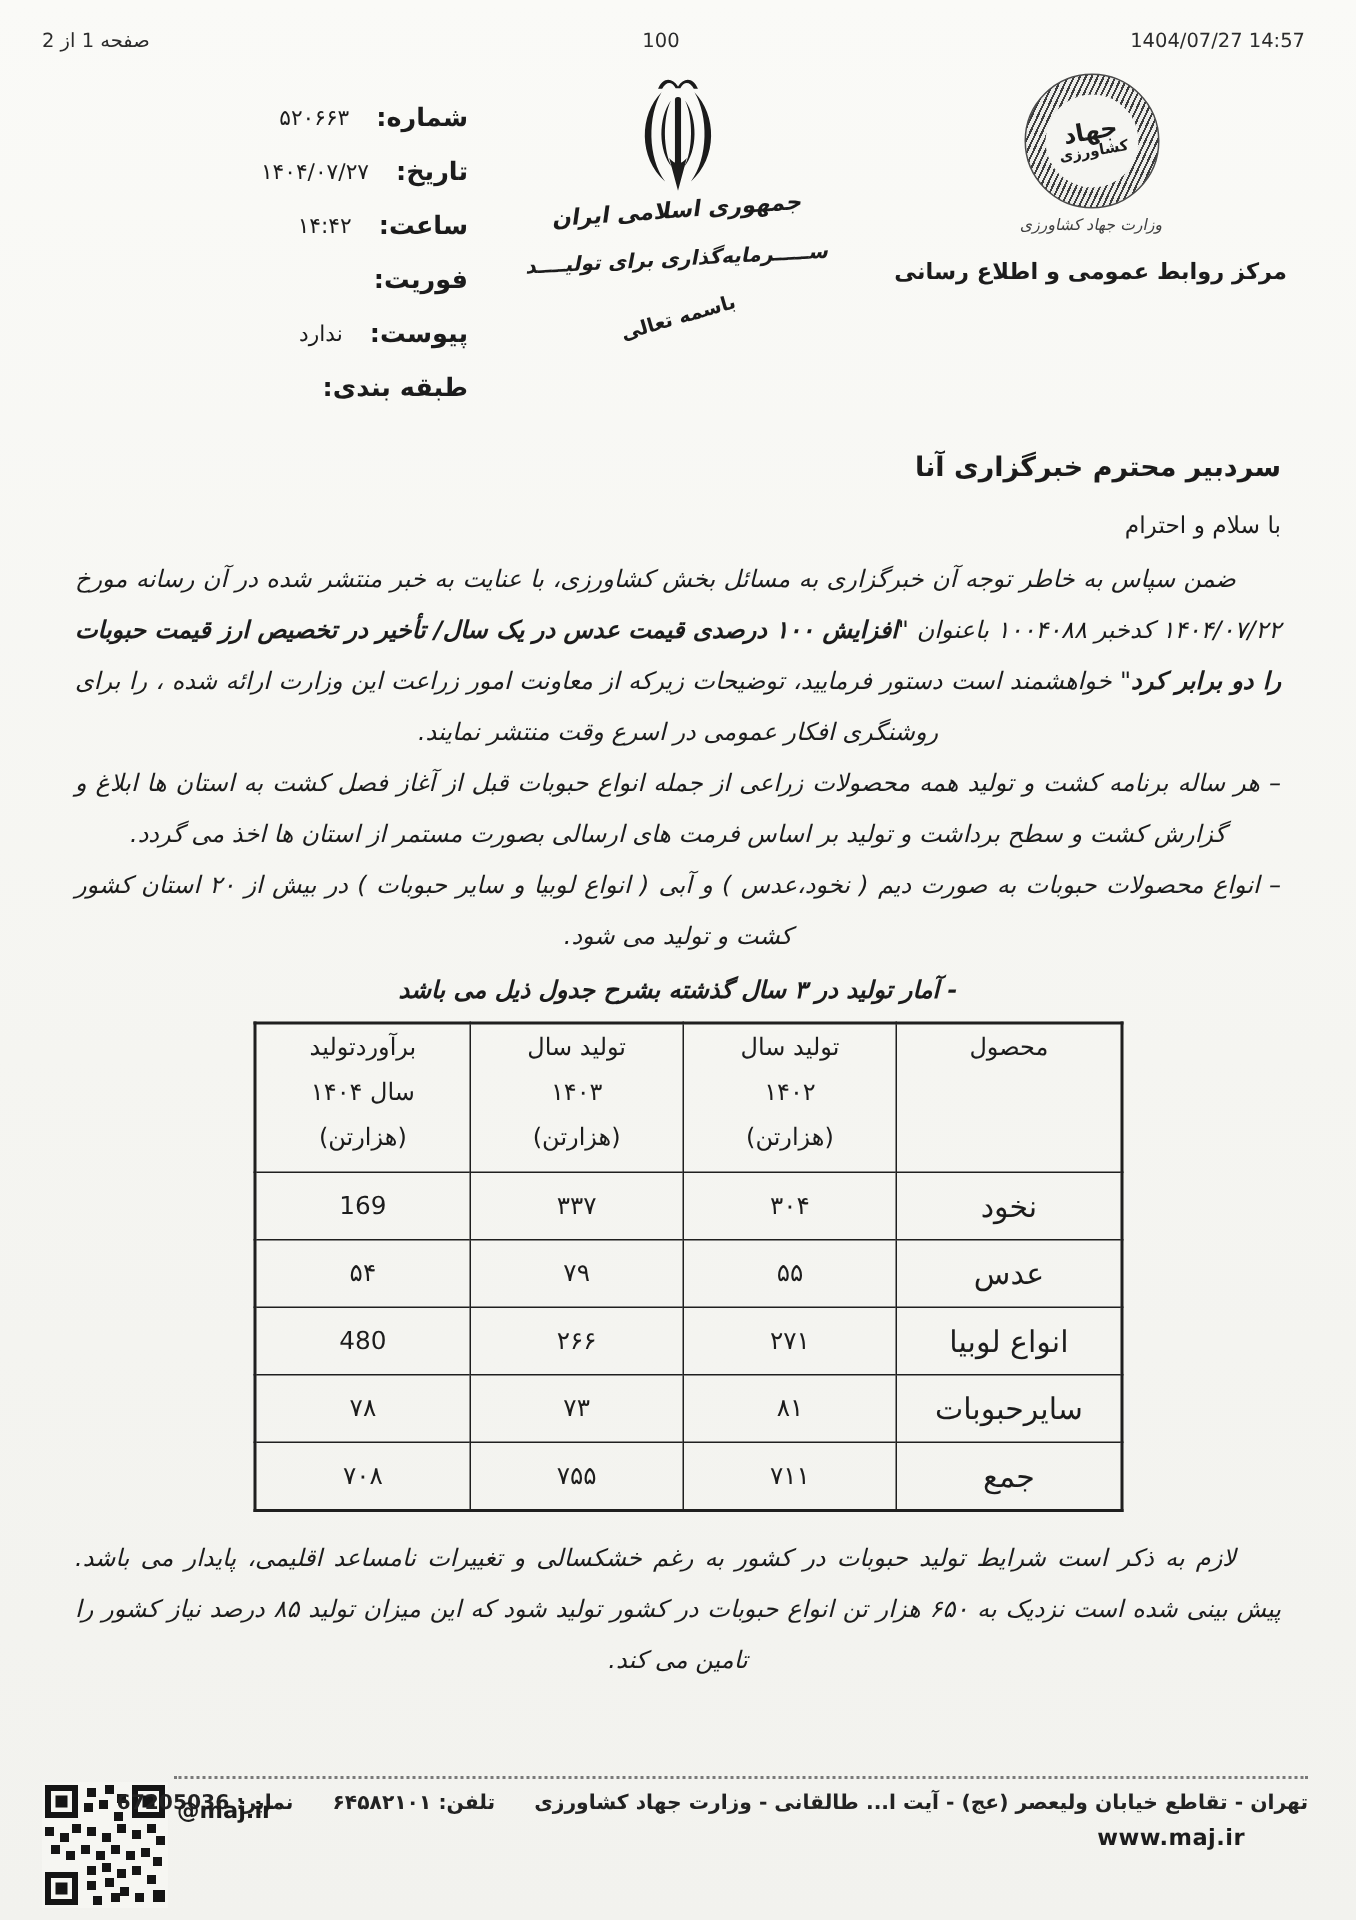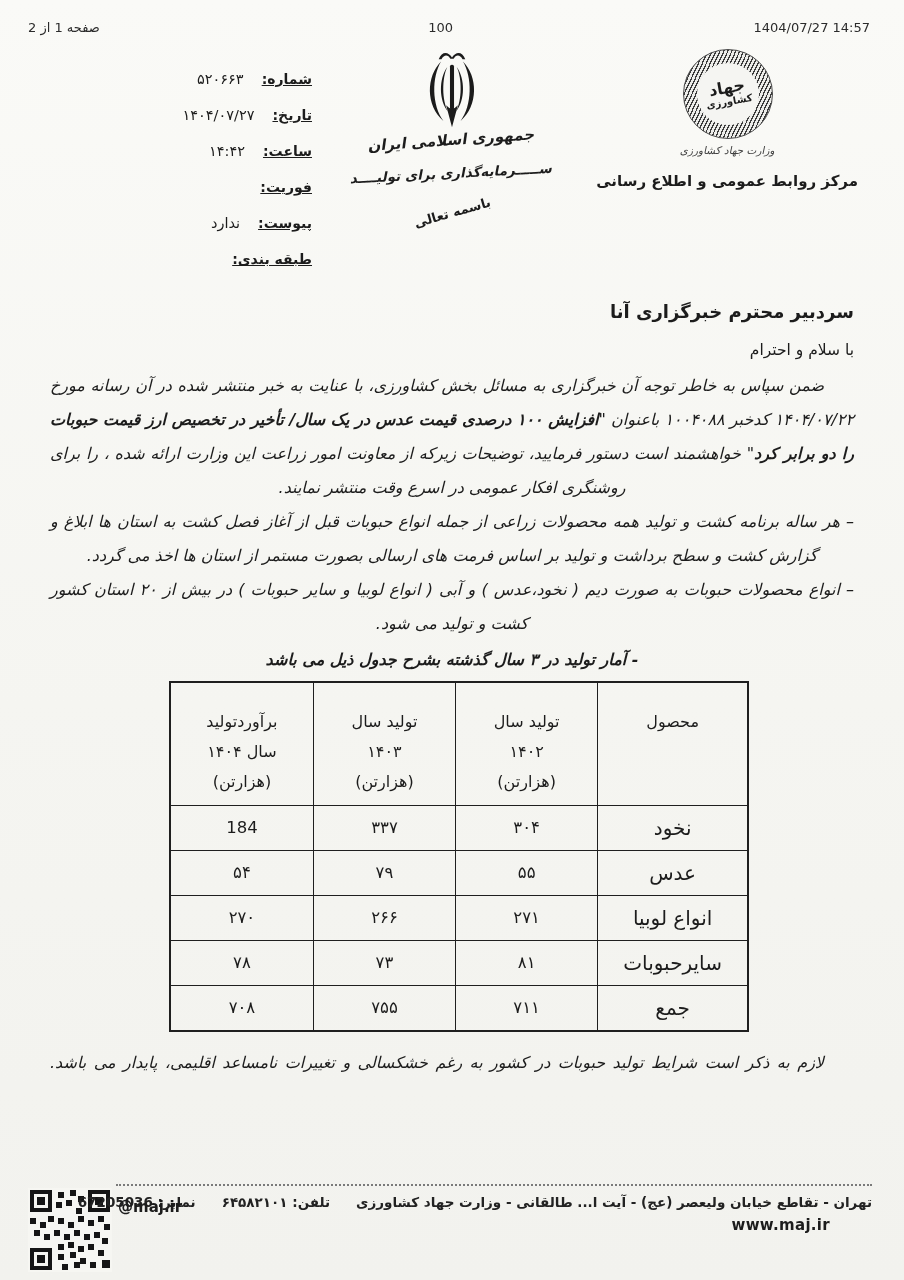--- a/index.html
+++ b/index.html
@@ -17,21 +17,21 @@
   .topbar{
     display:flex;justify-content:space-between;align-items:flex-start;
     padding:20px 34px 0 28px;font-size:13px;color:#2b2b2b;
   }
   .topbar .center{transform:translateX(14px);}
 
   
   .letterhead{position:relative;height:238px;margin-top:12px;}
   .fields{position:absolute;left:50px;top:14px;width:262px;direction:rtl;}
   .frow{display:flex;align-items:center;height:36px;gap:18px;}
-  .flabel{font-weight:bold;font-size:14px;white-space:nowrap;text-decoration:underline;}
+  .flabel{font-weight:bold;font-size:17px;white-space:nowrap;}
   .fvalue{font-size:14.5px;white-space:nowrap;}
 
   .center-block{position:absolute;left:50%;top:2px;transform:translateX(-50%);
     width:280px;text-align:center;}
   .emblem{display:block;margin:0 auto;}
   .cal1{font-size:15px;font-weight:bold;transform:rotate(-4deg) skewX(-12deg);
     margin-top:-4px;letter-spacing:.5px;}
   .cal2{font-size:13.5px;font-weight:bold;margin-top:16px;
     transform:rotate(-3deg) skewX(-14deg);white-space:nowrap;}
   .bismillah{display:inline-block;margin-top:24px;font-size:13px;font-weight:bold;
@@ -59,21 +59,21 @@
   .indent{text-indent:30px;}
   .b{font-weight:bold;}
   .centered-line{text-align:center;font-weight:bold;margin:2px 0 4px !important;}
 
   
   table.prod{border-collapse:collapse;direction:rtl;
     width:580px;margin:4px 105px 14px 119px;}
   table.prod th,table.prod td{border:1.6px solid #1f1f1f;}
   table.prod{border:2.2px solid #1f1f1f;}
   table.prod th{font-weight:normal;font-size:16px;vertical-align:top;
-    padding:24px 4px 8px;line-height:30px;white-space:pre-line;text-align:center;}
+    padding:0 4px 8px;line-height:30px;white-space:pre-line;text-align:center;}
   table.prod td{height:40px;text-align:center;font-size:16.5px;padding:2px 4px;}
   table.prod td.prodname{font-size:20px;}
 
   
   .footer{position:absolute;left:0;right:0;top:1184px;height:100px;}
   .qr{position:absolute;left:28px;top:4px;}
   .footer-right{margin-left:116px;margin-right:32px;border-top:2px dotted #7a7a7a;
     padding-top:8px;position:relative;}
   .handle{position:absolute;left:2px;top:12px;font-weight:bold;font-size:15px;}
   .addr-row{direction:rtl;display:flex;justify-content:flex-start;gap:26px;
@@ -174,50 +174,51 @@
           <th style="width:24.8%">برآوردتولید
 سال ۱۴۰۴
 (هزارتن)</th>
         </tr>
       </thead>
       <tbody>
         <tr>
           <td class="prodname">نخود</td>
           <td>۳۰۴</td>
           <td>۳۳۷</td>
-          <td>184</td>
+          <td>169</td>
         </tr>
         <tr>
           <td class="prodname">عدس</td>
           <td>۵۵</td>
           <td>۷۹</td>
           <td>۵۴</td>
         </tr>
         <tr>
           <td class="prodname">انواع لوبیا</td>
           <td>۲۷۱</td>
           <td>۲۶۶</td>
-          <td>۲۷۰</td>
+          <td>480</td>
         </tr>
         <tr>
           <td class="prodname">سایرحبوبات</td>
           <td>۸۱</td>
           <td>۷۳</td>
           <td>۷۸</td>
         </tr>
         <tr>
           <td class="prodname">جمع</td>
           <td>۷۱۱</td>
           <td>۷۵۵</td>
           <td>۷۰۸</td>
         </tr>
       </tbody>
     </table>
 
     <p class="fullline indent">لازم به ذکر است شرایط تولید حبوبات در کشور به رغم خشکسالی و تغییرات نامساعد اقلیمی، پایدار می باشد.</p>
+    <p class="just">پیش بینی شده است نزدیک به ۶۵۰ هزار تن انواع حبوبات در کشور تولید شود که این میزان تولید ۸۵ درصد نیاز کشور را تامین می کند.</p>
   </div>
 
   <div class="footer">
     <svg class="qr" width="84" height="84" viewBox="0 0 84 84">
       <rect width="84" height="84" fill="#f6f6f2"></rect>
       <g fill="#151515">
         <rect x="2" y="2" width="22" height="22"></rect>
           <rect x="60" y="2" width="22" height="22"></rect>
         <rect x="2" y="60" width="22" height="22"></rect>
         <rect x="6" y="6" width="14" height="14" fill="#f6f6f2"></rect>

